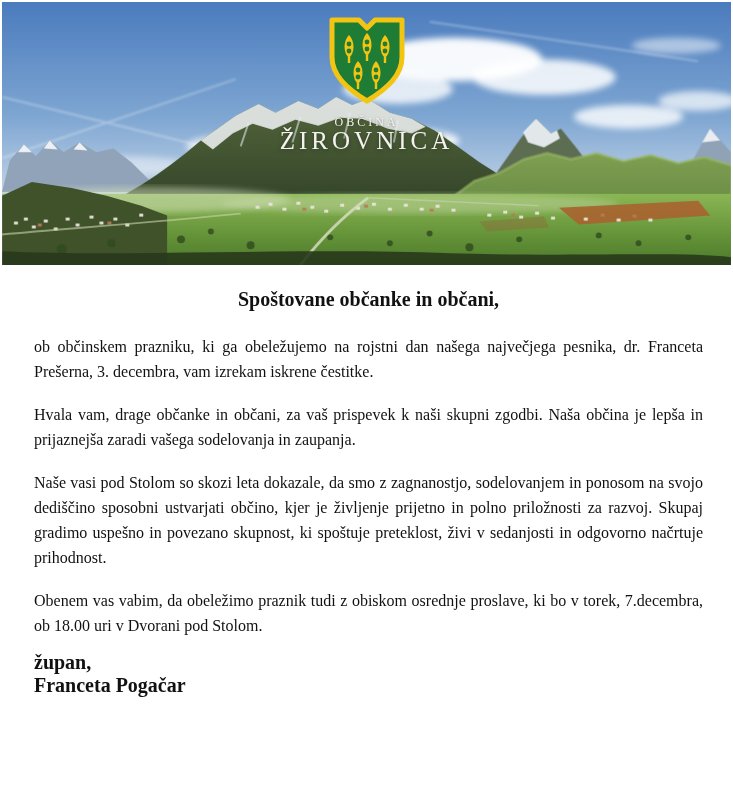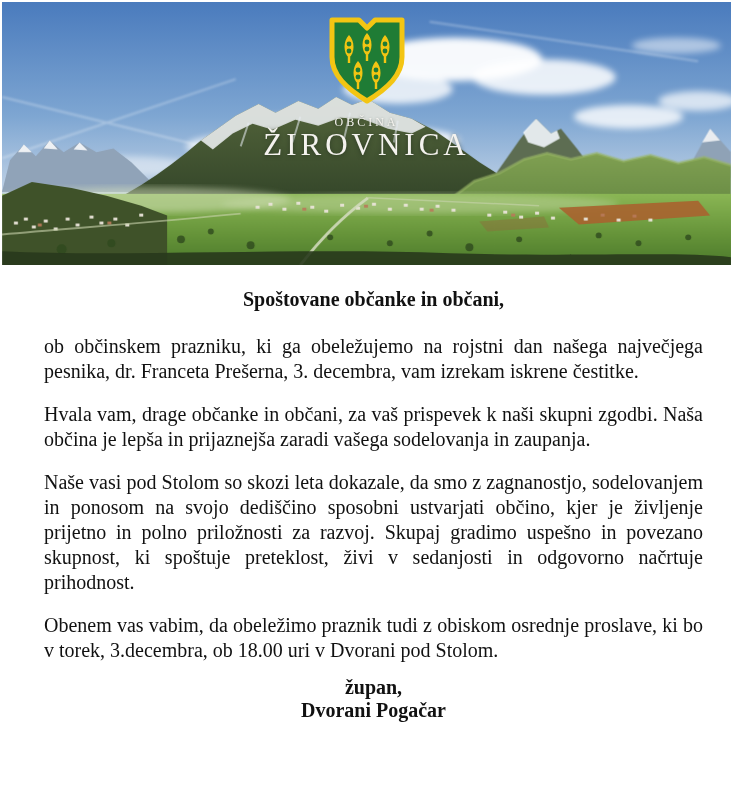--- a/index.html
+++ b/index.html
@@ -31,45 +31,44 @@
     color:#f4f2ee;
     font-size:12px;
     letter-spacing:3px;
     font-family:"Liberation Serif",serif;
     text-shadow:0 1px 3px rgba(30,40,30,.55);
   }
   .arms-name{
     position:absolute;left:0;right:0;top:127px;
     text-align:center;
     color:#f4f2ee;
-    font-size:31px;
+    font-size:25px;
     letter-spacing:4px;
     font-family:"Liberation Serif",serif;
     text-shadow:0 1px 4px rgba(30,40,30,.55);
   }
   
   .content{
-    padding:21px 30px 0 44px;
+    padding:21px 30px 0 34px;
   }
   .salutation{
     margin:0 0 22px 0;
     text-align:center;
     font-size:20px;
     font-weight:bold;
     line-height:25px;
   }
   .content p{
     margin:0 0 18px 0;
-    font-size:20px;
+    font-size:16px;
     line-height:25px;
     text-align:justify;
   }
   .content p.last{margin-bottom:13px;}
   .signature{
-    text-align:center;
     font-weight:bold;
     font-size:20px;
     line-height:23px;
   }
 </style>
 </head>
 <body>
 
 <div class="header">
 
@@ -247,19 +246,19 @@
   <div class="arms-label">OBČINA</div>
   <div class="arms-name">ŽIROVNICA</div>
 </div>
 
 <div class="content">
   <h1 class="salutation">Spoštovane občanke in občani,</h1>
 
   <p>ob občinskem prazniku, ki ga obeležujemo na rojstni dan našega največjega pesnika, dr. Franceta Prešerna, 3. decembra, vam izrekam iskrene čestitke.</p>
   <p>Hvala vam, drage občanke in občani, za vaš prispevek k naši skupni zgodbi. Naša občina je lepša in prijaznejša zaradi vašega sodelovanja in zaupanja.</p>
   <p>Naše vasi pod Stolom so skozi leta dokazale, da smo z zagnanostjo, sodelovanjem in ponosom na svojo dediščino sposobni ustvarjati občino, kjer je življenje prijetno in polno priložnosti za razvoj. Skupaj gradimo uspešno in povezano skupnost, ki spoštuje preteklost, živi v sedanjosti in odgovorno načrtuje prihodnost.</p>
-  <p class="last">Obenem vas vabim, da obeležimo praznik tudi z obiskom osrednje proslave, ki bo v torek, 3.decembra, ob 18.00 uri v Dvorani pod Stolom.</p>
+  <p class="last">Obenem vas vabim, da obeležimo praznik tudi z obiskom osrednje proslave, ki bo v torek, 7.decembra, ob 18.00 uri v Dvorani pod Stolom.</p>
 
   <div class="signature">
     <div>župan,</div>
-    <div>Dvorani Pogačar</div>
+    <div>Franceta Pogačar</div>
   </div>
 </div>
 
 </body></html>

